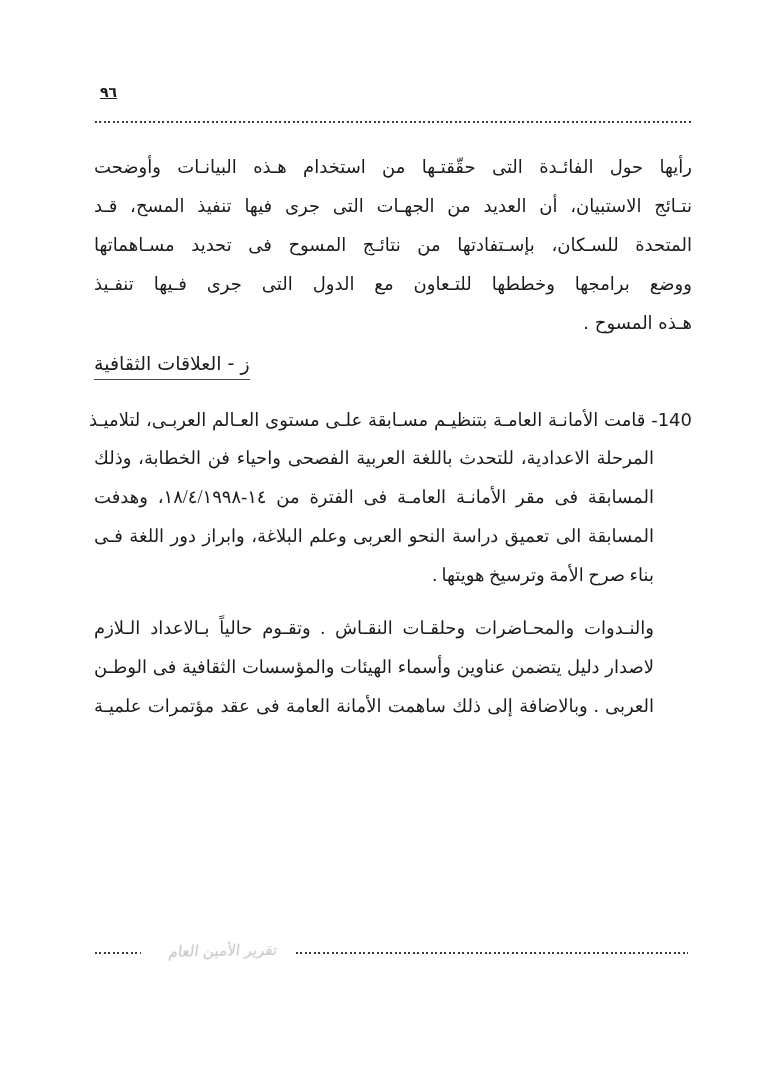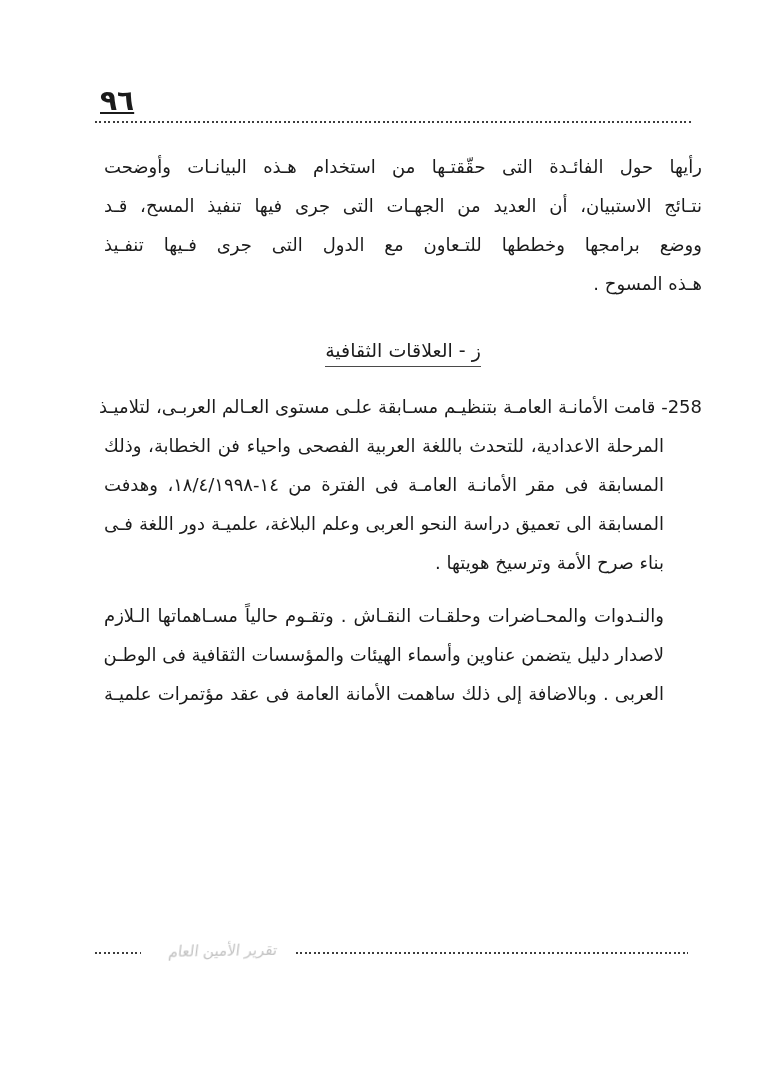--- a/index.html
+++ b/index.html
@@ -8,44 +8,44 @@
     width:758px;height:1078px;
     margin:0 auto;
     background:#ffffff;
     font-family:"DejaVu Sans",sans-serif;
     color:#1b1b1b;
     overflow:hidden;
     direction:rtl;
   }
   .pagenum{
     position:absolute;top:84px;left:100px;
-    font-size:28px;font-weight:bold;letter-spacing:2px;
+    font-size:14px;font-weight:bold;letter-spacing:2px;
     direction:rtl;
     text-decoration:underline;
   }
   .dotted-rule{
     position:absolute;height:2px;
     background-image:repeating-linear-gradient(90deg,#3c3c3c 0 1.6px,transparent 1.6px 4.5px);
   }
   .top-rule{top:121px;left:95px;width:598px;}
   .content{
-    position:absolute;top:147px;right:56px;width:598px;
+    position:absolute;top:147px;right:66px;width:598px;
     direction:rtl;
   }
   .line{
     font-size:18px;line-height:39px;
     text-align:justify;text-align-last:justify;
     white-space:nowrap;
   }
   .line.rline{text-align-last:right;white-space:normal;}
-  .line.cont{padding-right:38px;}
+  .line.cont{padding-right:38px;font-family:Liberation Serif, serif;}
   .item-num{letter-spacing:1px;}
   .heading-wrap{
-    margin-top:36px;margin-bottom:20px;
-    text-align:center;
+    margin-top:10px;margin-bottom:20px;
+    text-align:left;
   }
   .heading-text{
     display:inline-block;
     font-size:19px;
     padding-bottom:5px;
     border-bottom:1.5px solid #4a4a4a;
   }
   .item{margin-top:0;}
   .item+.item{margin-top:14px;}
   .footer-rule-short{top:952px;left:95px;width:46px;}
@@ -67,38 +67,39 @@
 <div class="page">
 
   <div class="pagenum">٩٦</div>
   <div class="dotted-rule top-rule"></div>
 
   <div class="content">
 
     <div class="intro">
       <div class="line">رأيها حول الفائـدة التى حقّقتـها من استخدام هـذه البيانـات وأوضحت</div>
       <div class="line">نتـائج الاستبيان، أن العديد من الجهـات التى جرى فيها تنفيذ المسح، قـد</div>
+      <div class="line">المتحدة للسـكان، بإسـتفادتها من نتائـج المسوح فى تحديد مسـاهماتها</div>
       <div class="line">ووضع برامجها وخططها للتـعاون مع الدول التى جرى فـيها تنفـيذ</div>
       <div class="line rline">هـذه المسوح .</div>
     </div>
 
     <div class="heading-wrap">
       <span class="heading-text">ز - العلاقات الثقافية</span>
     </div>
 
     <div class="item">
-      <div class="line"><span class="item-num">258-</span> <span>قامت الأمانـة العامـة بتنظيـم مسـابقة علـى مستوى العـالم العربـى، لتلاميـذ</span></div>
+      <div class="line"><span class="item-num">140-</span> <span>قامت الأمانـة العامـة بتنظيـم مسـابقة علـى مستوى العـالم العربـى، لتلاميـذ</span></div>
       <div class="line cont">المرحلة الاعدادية، للتحدث باللغة العربية الفصحى واحياء فن الخطابة، وذلك</div>
       <div class="line cont">المسابقة فى مقر الأمانـة العامـة فى الفترة من ١٤-١٨/٤/١٩٩٨، وهدفت</div>
-      <div class="line cont">المسابقة الى تعميق دراسة النحو العربى وعلم البلاغة، علميـة دور اللغة فـى</div>
+      <div class="line cont">المسابقة الى تعميق دراسة النحو العربى وعلم البلاغة، وابراز دور اللغة فـى</div>
       <div class="line cont rline">بناء صرح الأمة وترسيخ هويتها .</div>
     </div>
 
     <div class="item">
-      <div class="line cont">والنـدوات والمحـاضرات وحلقـات النقـاش . وتقـوم حالياً مسـاهماتها الـلازم</div>
+      <div class="line cont">والنـدوات والمحـاضرات وحلقـات النقـاش . وتقـوم حالياً بـالاعداد الـلازم</div>
       <div class="line cont">لاصدار دليل يتضمن عناوين وأسماء الهيئات والمؤسسات الثقافية فى الوطـن</div>
       <div class="line cont">العربى . وبالاضافة إلى ذلك ساهمت الأمانة العامة فى عقد مؤتمرات علميـة</div>
     </div>
 
   </div>
 
   <div class="dotted-rule footer-rule-short"></div>
   <div class="footer-ghost">تقرير الأمين العام</div>
   <div class="dotted-rule footer-rule-long"></div>
 

